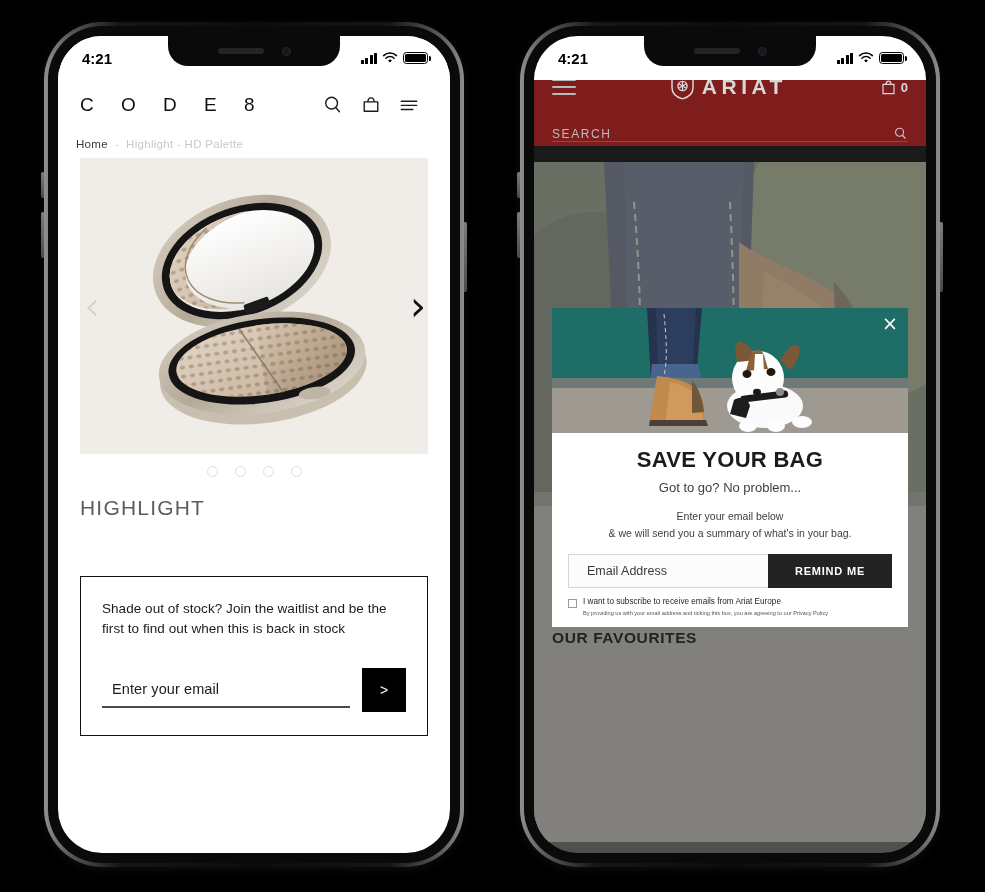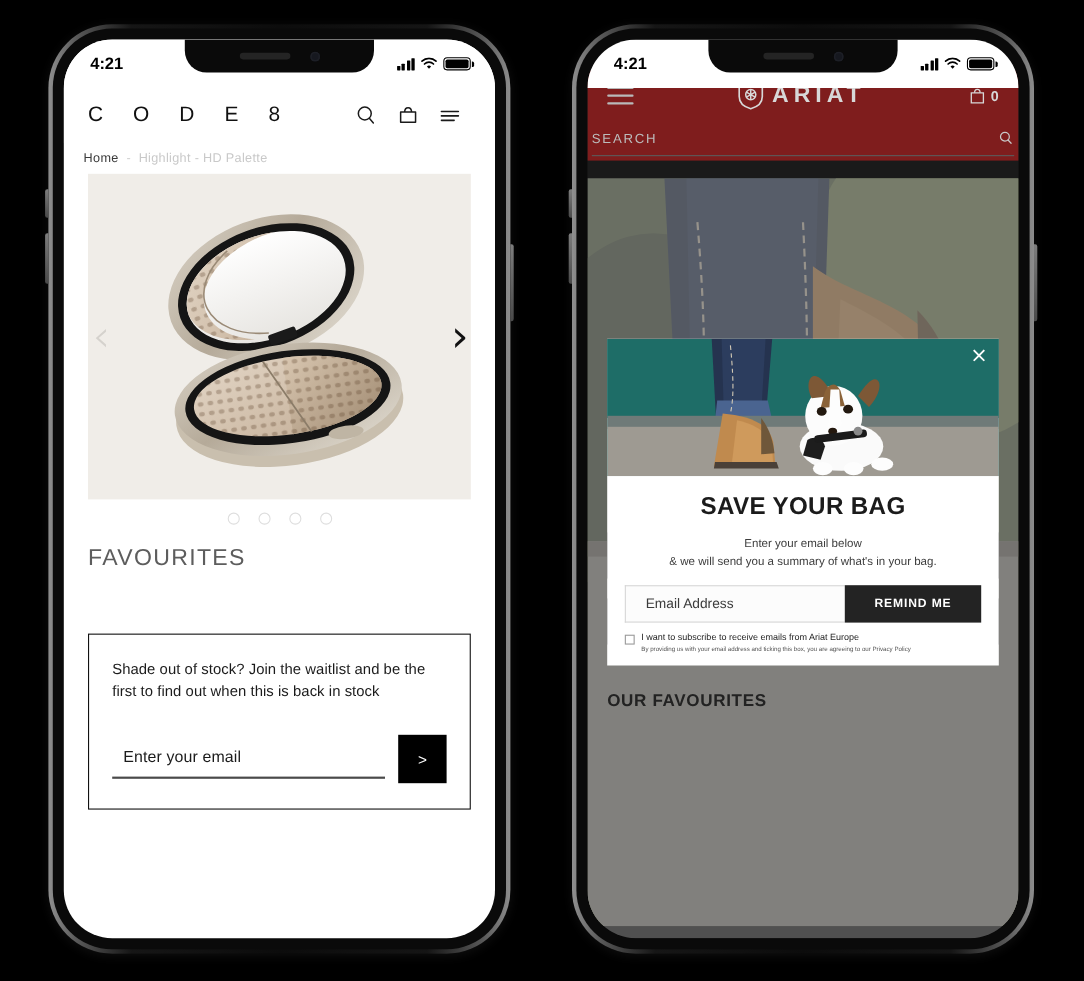--- a/index.html
+++ b/index.html
@@ -129,22 +129,22 @@
   #phone-right .screen { left: 14px; top: 14px; right: 14px; bottom: 14px; border-radius: 44px; background: #1a1a1a; }
   #phone-right .notch { width: 172px; height: 30px; }
 
   .ar-header { position: absolute; top: 28px; left: 0; right: 0; height: 82px; background: #7f1d1d; z-index: 20;}
   .ar-topbar { height: 46px; display: flex; align-items: center; justify-content: space-between; padding: 0 18px; }
   .ar-burger { width: 24px; display: flex; flex-direction: column; gap: 5px; cursor: pointer; }
   .ar-burger i { display: block; height: 2px; background: #b9b9b9; border-radius: 1px; }
   .ar-logo { display: flex; align-items: center; gap: 7px; }
   .ar-logoword { font-size: 21px; font-weight: bold; letter-spacing: 4.5px; color: #d8d8d8; }
   .ar-bag { display: flex; align-items: center; gap: 5px; color: #d8d8d8; font-size: 13px; font-weight: bold; }
-  .ar-search { margin: 0 4px; border-bottom: 1.5px solid #5d5d5d; height: 32px;
-               display: flex; align-items: center; justify-content: space-between; }
+  .ar-search { margin: 0 18px; border-bottom: 1.5px solid #5d5d5d; height: 32px;
+               display: flex; align-items: flex-end; justify-content: space-between; }
   .ar-search-label { font-size: 12px; letter-spacing: 1.6px; color: #bcbcbc; }
 
   .ar-hero { position: absolute; top: 126px; left: 0; right: 0; bottom: 0; overflow: hidden; }
   .ar-hero-img { position: absolute; inset: 0; }
   .ar-dim { position: absolute; top: 126px; left: 0; right: 0; bottom: 0; background: rgba(115,115,115,.62); z-index: 25;}
 
   .ar-below { position: absolute; left: 0; right: 0; top: 430px; bottom: 0; z-index: 26; padding: 0 18px; }
   .ar-cta { width: 100%; height: 42px; background: #000; color: #d4d4d4; border: none;
             font-size: 11.5px; font-weight: bold; letter-spacing: 2.6px; margin-top: 18px; cursor: pointer;
             font-family: "Liberation Sans", sans-serif; }
@@ -285,21 +285,21 @@
       </div>
 
       <div class="c8-dots">
         <span></span>
         <span></span>
         <span></span>
         <span></span>
       </div>
 
       <div class="c8-title">
-        <div>FAVOURITES</div>
+        <div>HIGHLIGHT</div>
       </div>
 
       <div class="c8-waitlist">
         <p>Shade out of stock? Join the waitlist and be the first to find out when this is back in stock</p>
         <div class="c8-form">
           <input class="c8-input" type="text" placeholder="Enter your email" style="">
           <button class="c8-submit">&gt;</button>
         </div>
       </div>
 
@@ -430,20 +430,21 @@
             <rect x="188" y="88" width="48" height="7" rx="3" transform="rotate(-7 188 88)" fill="#1b1b1b"></rect>
             <circle cx="228" cy="84" r="4" fill="#8a8a8a"></circle>
             <ellipse cx="196" cy="118" rx="9" ry="6" fill="#fdfdfd"></ellipse>
             <ellipse cx="224" cy="118" rx="9" ry="6" fill="#fdfdfd"></ellipse>
             <ellipse cx="250" cy="114" rx="10" ry="6" fill="#fdfdfd"></ellipse>
           </svg>
           <div class="ar-close">×</div>
         </div>
         <div class="ar-modal-body">
           <div class="ar-modal-title">SAVE YOUR BAG</div>
+          <div class="ar-modal-sub">Got to go? No problem...</div>
           <div class="ar-modal-note">Enter your email below</div>
           <div class="ar-modal-note" style="margin-top:2px">&amp; we will send you a summary of what's in your bag.</div>
           <div class="ar-modal-form">
             <input class="ar-email" type="text" placeholder="Email Address" style="">
             <button class="ar-remind">REMIND ME</button>
           </div>
           <div class="ar-check-row">
             <span class="ar-cb"></span>
             <div>
               <div class="ar-check-main">I want to subscribe to receive emails from Ariat Europe</div>

